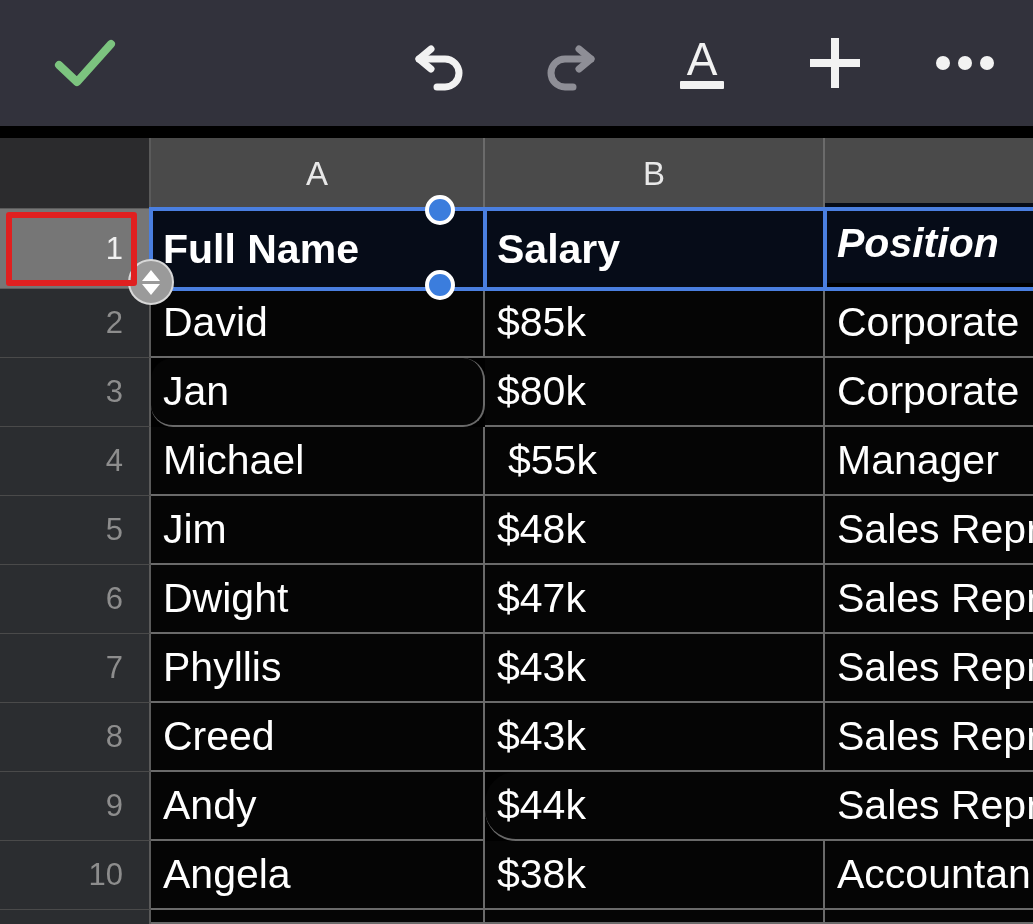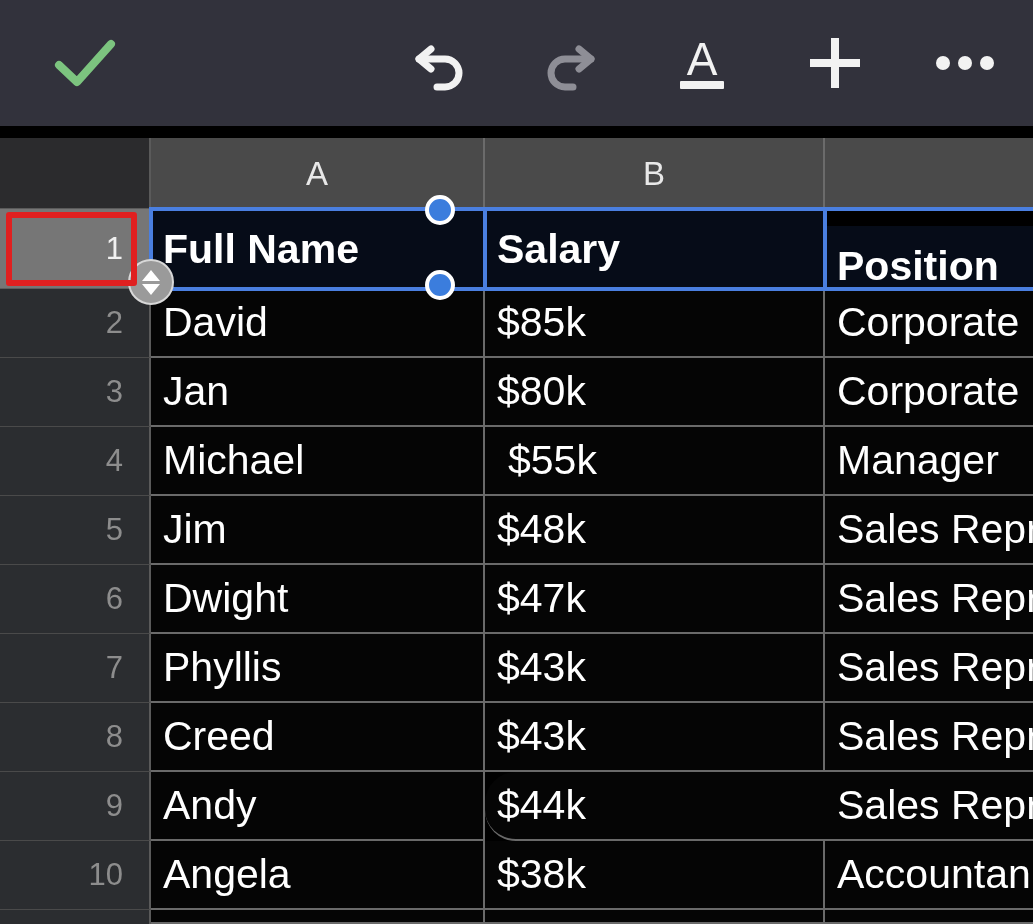--- a/index.html
+++ b/index.html
@@ -178,27 +178,27 @@
     <div class="rowhead" style="top:370px;height:69px;">5</div>
     <div class="rowhead" style="top:439px;height:69px;">6</div>
     <div class="rowhead" style="top:508px;height:69px;">7</div>
     <div class="rowhead" style="top:577px;height:69px;">8</div>
     <div class="rowhead" style="top:646px;height:69px;">9</div>
     <div class="rowhead" style="top:715px;height:69px;">10</div>
     <div class="rowhead" style="top:784px;height:14px;border-bottom:none;"></div>
 
     <div class="cell hdr" style="left:151px;top:83px;width:334px;height:80px;">Full Name</div>
     <div class="cell hdr" style="left:485px;top:83px;width:340px;height:80px;">Salary</div>
-    <div class="cell hdr" style="left:825px;top:100px;width:208px;height:80px;border-right:none;">Position</div>
+    <div class="cell hdr" style="left:825px;top:77px;width:208px;height:80px;border-right:none;font-style:italic;">Position</div>
 
     <div class="cell" style="left:151px;top:163px;width:334px;height:69px;">David</div>
     <div class="cell" style="left:485px;top:163px;width:340px;height:69px;">$85k</div>
     <div class="cell" style="left:825px;top:163px;width:208px;height:69px;border-right:none;">Corporate</div>
 
-    <div class="cell" style="left:151px;top:232px;width:334px;height:69px;">Jan</div>
+    <div class="cell" style="left:151px;top:232px;width:334px;height:69px;border-radius:22px;">Jan</div>
     <div class="cell" style="left:485px;top:232px;width:340px;height:69px;">$80k</div>
     <div class="cell" style="left:825px;top:232px;width:208px;height:69px;border-right:none;">Corporate</div>
 
     <div class="cell" style="left:151px;top:301px;width:334px;height:69px;text-align:right;">Michael</div>
     <div class="cell" style="left:485px;top:301px;width:340px;height:69px;padding-left:23px;">$55k</div>
     <div class="cell" style="left:151px;top:370px;width:334px;height:69px;">Jim</div>
 
     <div class="cell" style="left:825px;top:301px;width:208px;height:69px;border-right:none;">Manager</div>
     <div class="cell" style="left:485px;top:370px;width:340px;height:69px;">$48k</div>
     <div class="cell" style="left:825px;top:370px;width:208px;height:69px;border-right:none;">Sales Repr</div>

